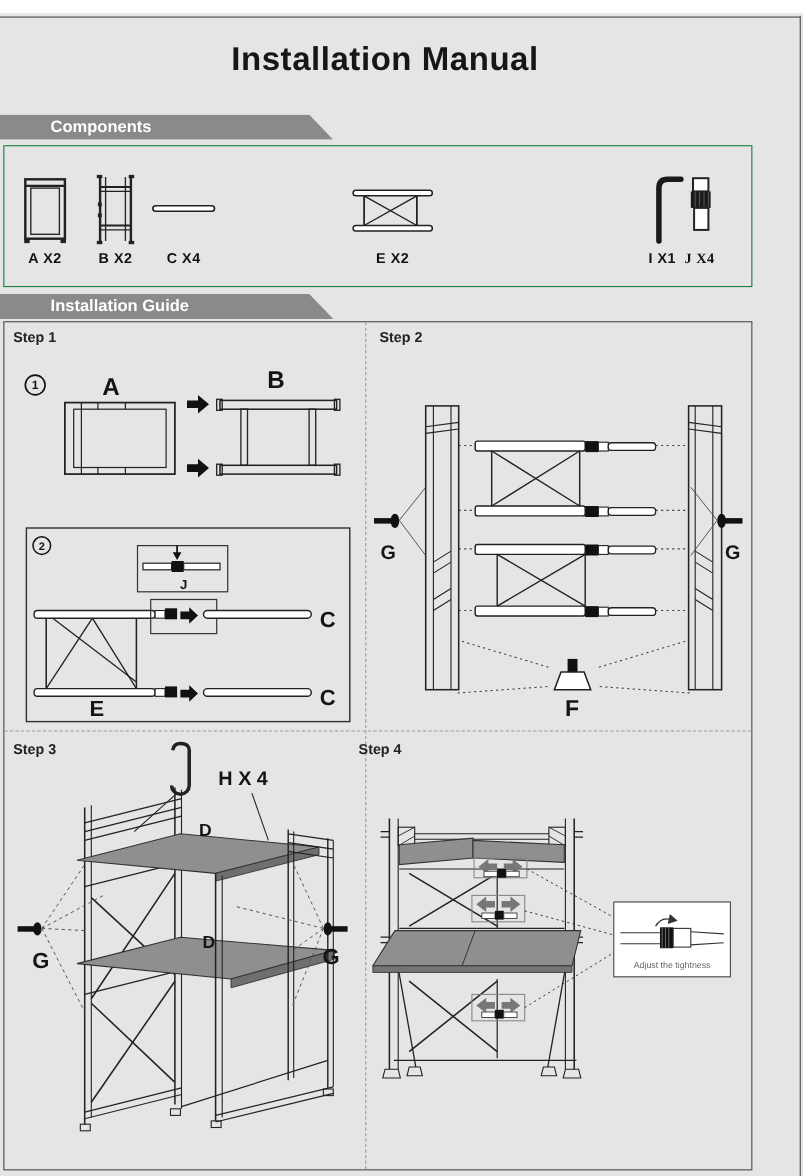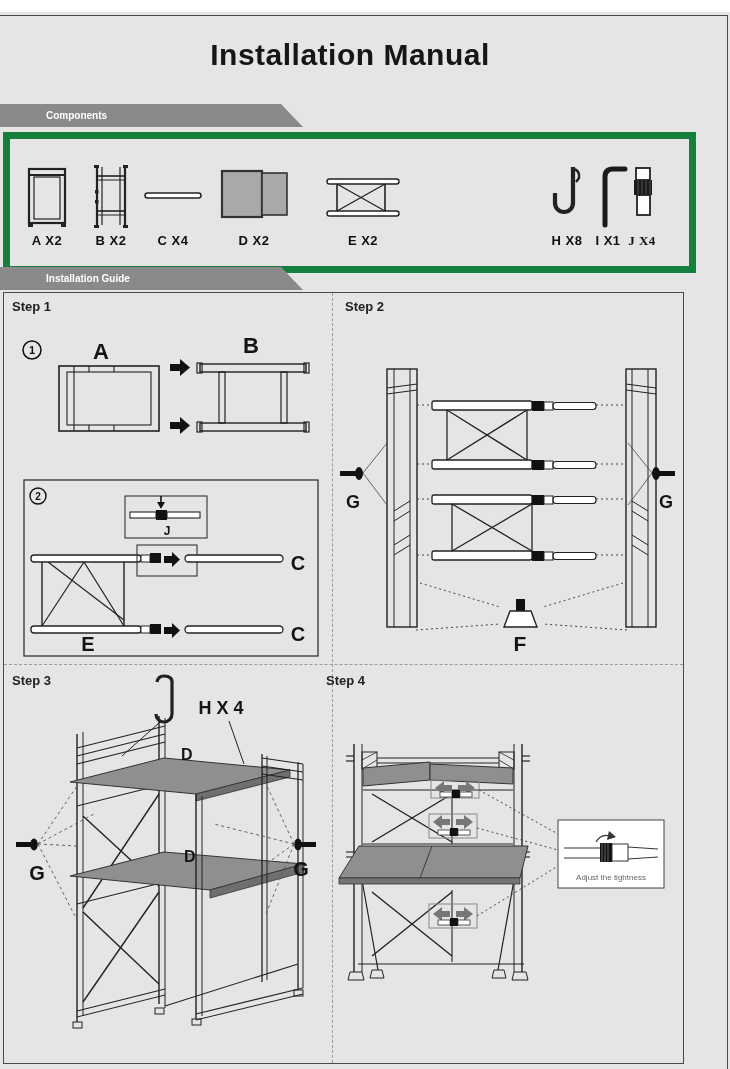--- a/index.html
+++ b/index.html
@@ -3,25 +3,25 @@
 <meta charset="utf-8">
 <style>
   html,body{margin:0;padding:0;background:#fff;}
   #page{position:relative;width:730px;height:1069px;background:#e5e5e5;overflow:hidden;
         font-family:"Liberation Sans",sans-serif;color:#1a1a1a;margin-top:12px;}
   .pageline{position:absolute;background:#4a4a4a;}
   #page-title{position:absolute;top:26px;left:0;width:700px;text-align:center;
       font-size:30px;font-weight:bold;letter-spacing:0.5px;color:#161616;}
   .banner{position:absolute;left:0;width:303px;height:23px;background:#8a8a8a;
       clip-path:polygon(0 0,281px 0,303px 100%,0 100%);
-      color:#fff;font-weight:bold;font-size:10px;line-height:23px;padding-left:46px;
+      color:#fff;font-weight:bold;font-size:15px;line-height:23px;padding-left:46px;
       box-sizing:border-box;}
   #comp-banner{top:92px;}
   #guide-banner{top:255px;}
-  #comp-box{position:absolute;left:3px;top:120px;width:679px;height:127px;border:7px solid #15803d;}
+  #comp-box{position:absolute;left:3px;top:120px;width:679px;height:127px;border:1px solid #15803d;}
   .comp-item{position:absolute;top:24px;height:98px;text-align:center;}
   .comp-icon{display:block;margin:0 auto;}
   .comp-label{font-size:13px;font-weight:bold;letter-spacing:0.5px;color:#111;margin-top:2px;}
   #guide-box{position:absolute;left:3px;top:280px;width:679px;height:770px;border:1px solid #4a4a4a;text-align:right;}
   #div-v{position:absolute;left:328px;top:0;height:770px;width:0;border-left:1px dashed #9a9a9a;}
   #div-h{position:absolute;left:0;top:371px;width:679px;height:0;border-top:1px dashed #9a9a9a;}
   .step-label{position:absolute;font-size:13px;font-weight:bold;color:#222;}
   .svg-abs{position:absolute;}
   svg text{font-family:"Liberation Sans",sans-serif;}
   .blk{font-weight:bold;fill:#141414;}
@@ -73,49 +73,35 @@
       <div class="comp-label">B X2</div>
     </div>
 
     <div class="comp-item" style="left:132px;width:62px;">
       <svg class="comp-icon" width="60" height="68" viewBox="0 0 60 68">
         <rect x="2" y="30" width="56" height="5" rx="2.5" fill="#fff" stroke="#222" stroke-width="1.5"></rect>
       </svg>
       <div class="comp-label">C X4</div>
     </div>
 
-    <div class="comp-item" style="left:206px;width:76px;">
-      <svg class="comp-icon" width="76" height="68" viewBox="0 0 76 68">
-        <rect x="6" y="8" width="40" height="46" fill="#a9a9a9" stroke="#333" stroke-width="2.2"></rect>
-        <rect x="46" y="10" width="25" height="42" fill="#a9a9a9" stroke="#333" stroke-width="1.6"></rect>
-      </svg>
-      <div class="comp-label">D X2</div>
-    </div>
 
     <div class="comp-item" style="left:314px;width:78px;">
       <svg class="comp-icon" width="78" height="68" viewBox="0 0 78 68">
         <rect x="3" y="16" width="72" height="5" rx="2.5" fill="#fff" stroke="#222" stroke-width="1.4"></rect>
         <rect x="3" y="48" width="72" height="5" rx="2.5" fill="#fff" stroke="#222" stroke-width="1.4"></rect>
         <line x1="13" y1="21" x2="13" y2="48" stroke="#222" stroke-width="1.6"></line>
         <line x1="61" y1="21" x2="61" y2="48" stroke="#222" stroke-width="1.6"></line>
         <line x1="13" y1="21" x2="61" y2="48" stroke="#222" stroke-width="1.3"></line>
         <line x1="13" y1="48" x2="61" y2="21" stroke="#222" stroke-width="1.3"></line>
       </svg>
       <div class="comp-label">E X2</div>
     </div>
 
 
 
-    <div class="comp-item" style="left:528px;width:58px;">
-      <svg class="comp-icon" width="56" height="68" viewBox="0 0 56 68">
-        <path d="M34,6 q7,1 6,9 l-3,4" fill="none" stroke="#222" stroke-width="2.4"></path>
-        <path d="M34,4 l0,36 a9,9 0 0 1 -18,0 l0,-10" fill="none" stroke="#222" stroke-width="4.2"></path>
-      </svg>
-      <div class="comp-label">H X8</div>
-    </div>
 
     <div class="comp-item" style="left:572px;width:52px;text-align:center;">
       <svg class="comp-icon" width="50" height="68" viewBox="0 0 50 68">
         <path d="M22,62 L22,14 Q22,6 30,6 L42,6" fill="none" stroke="#1a1a1a" stroke-width="5" stroke-linecap="round"></path>
       </svg>
       <div class="comp-label">I X1</div>
     </div>
 
     <div class="comp-item" style="left:606px;width:52px;font-family:Liberation Serif, serif;">
       <svg class="comp-icon" width="50" height="68" viewBox="0 0 50 68">

